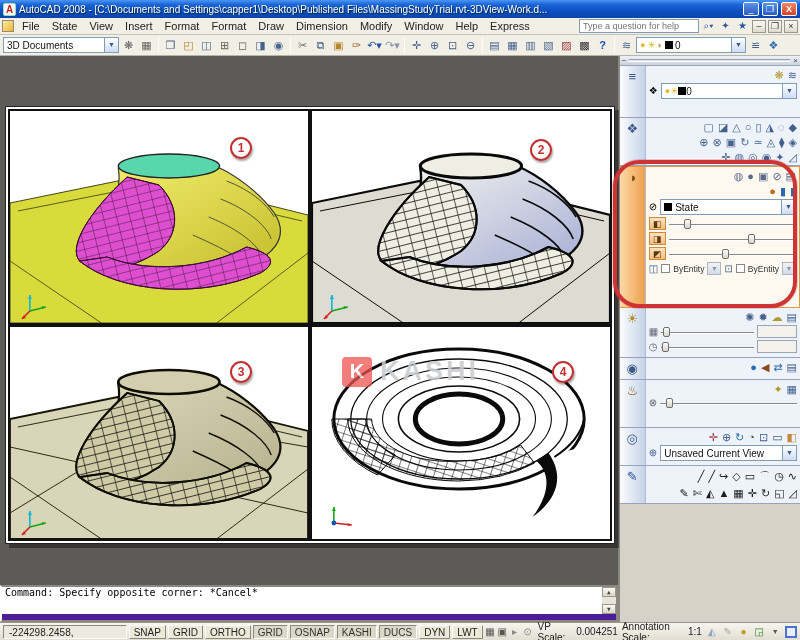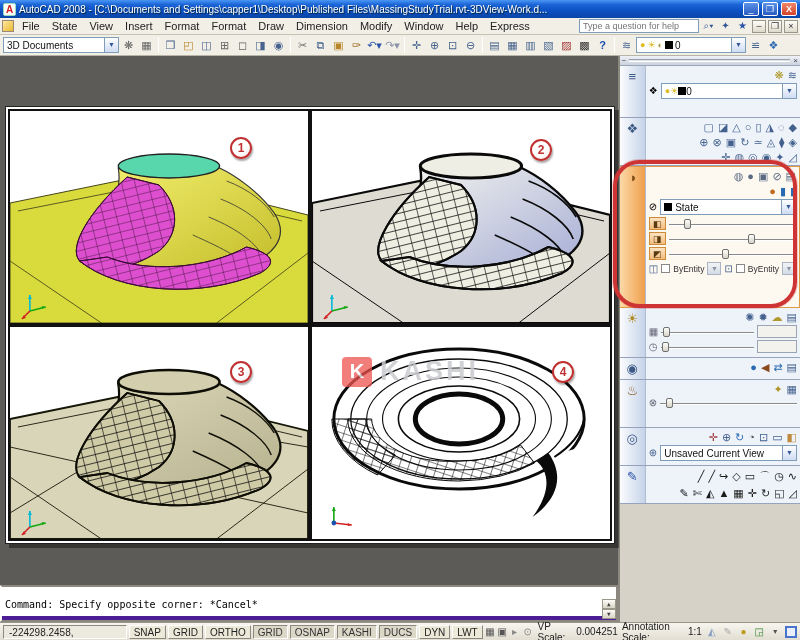--- a/index.html
+++ b/index.html
@@ -45,21 +45,21 @@
   .badge { position:absolute; width:22px; height:22px; border-radius:50%; background:radial-gradient(circle at 35% 30%,#fff 55%,#f3dada);
     border:2px solid #c03030; color:#c03030; font-size:12px; font-weight:bold; display:flex; align-items:center; justify-content:center;
     box-shadow:1px 2px 2px rgba(0,0,0,.35); }
 
   .watermark { position:absolute; left:342px; top:300px; display:flex; align-items:center; gap:8px; z-index:40; pointer-events:none; }
   .wm-box { width:30px; height:30px; background:#ee5350; opacity:.75; border-radius:4px; color:#fff; font-size:20px; font-weight:bold; display:flex; align-items:center; justify-content:center; }
   .wm-text { font-size:27px; font-weight:bold; letter-spacing:3px; color:#c9cbcf; opacity:.85; }
 
   
   .cmdwindow { height:37px; border:2px solid #8a887f; border-left-color:#fff; background:#fff; display:flex; flex-direction:column; font-family:"DejaVu Sans Mono",monospace; font-size:10px; color:#000; }
-  .cmd-history { flex:1; position:relative; border-bottom:4px solid #4c1d95; padding:1px 28px 0 3px; line-height:10px;margin-top:12px; }
+  .cmd-history { flex:1; position:relative; border-bottom:6px solid #4c1d95; padding:1px 28px 0 3px; line-height:10px; }
   .cmd-vscroll { position:absolute; right:0; top:0; bottom:0; width:14px; display:flex; flex-direction:column; justify-content:space-between; background:#e8e4da; }
   .scr-btn { height:10px; border:1px solid #9a968a; background:linear-gradient(#fdfcf8,#d8d4c6); font-size:6px; text-align:center; line-height:8px; color:#444; }
   .cmd-prompt-row { height:13px; display:flex; align-items:center; padding:0 3px; }
   .cmd-hscroll { margin-left:auto; margin-right:14px; display:flex; width:84px; height:10px; }
   .cmd-hscroll .scr-btn { flex:0 0 16px; height:10px; line-height:8px; }
   .cmd-hscroll .track { flex:1; background:#eceadf; border:1px solid #c8c4b6; }
 
   
   .dashboard { flex:1; background:#d6d2c8; border-left:2px solid #8a887f; display:flex; flex-direction:column; font-size:10px; }
   .dash-header { height:10px; background:linear-gradient(#eef1f6,#ccd3de); border-bottom:1px solid #9aa6b8; display:flex; align-items:center; padding:0 2px; color:#445; font-size:8px; }

